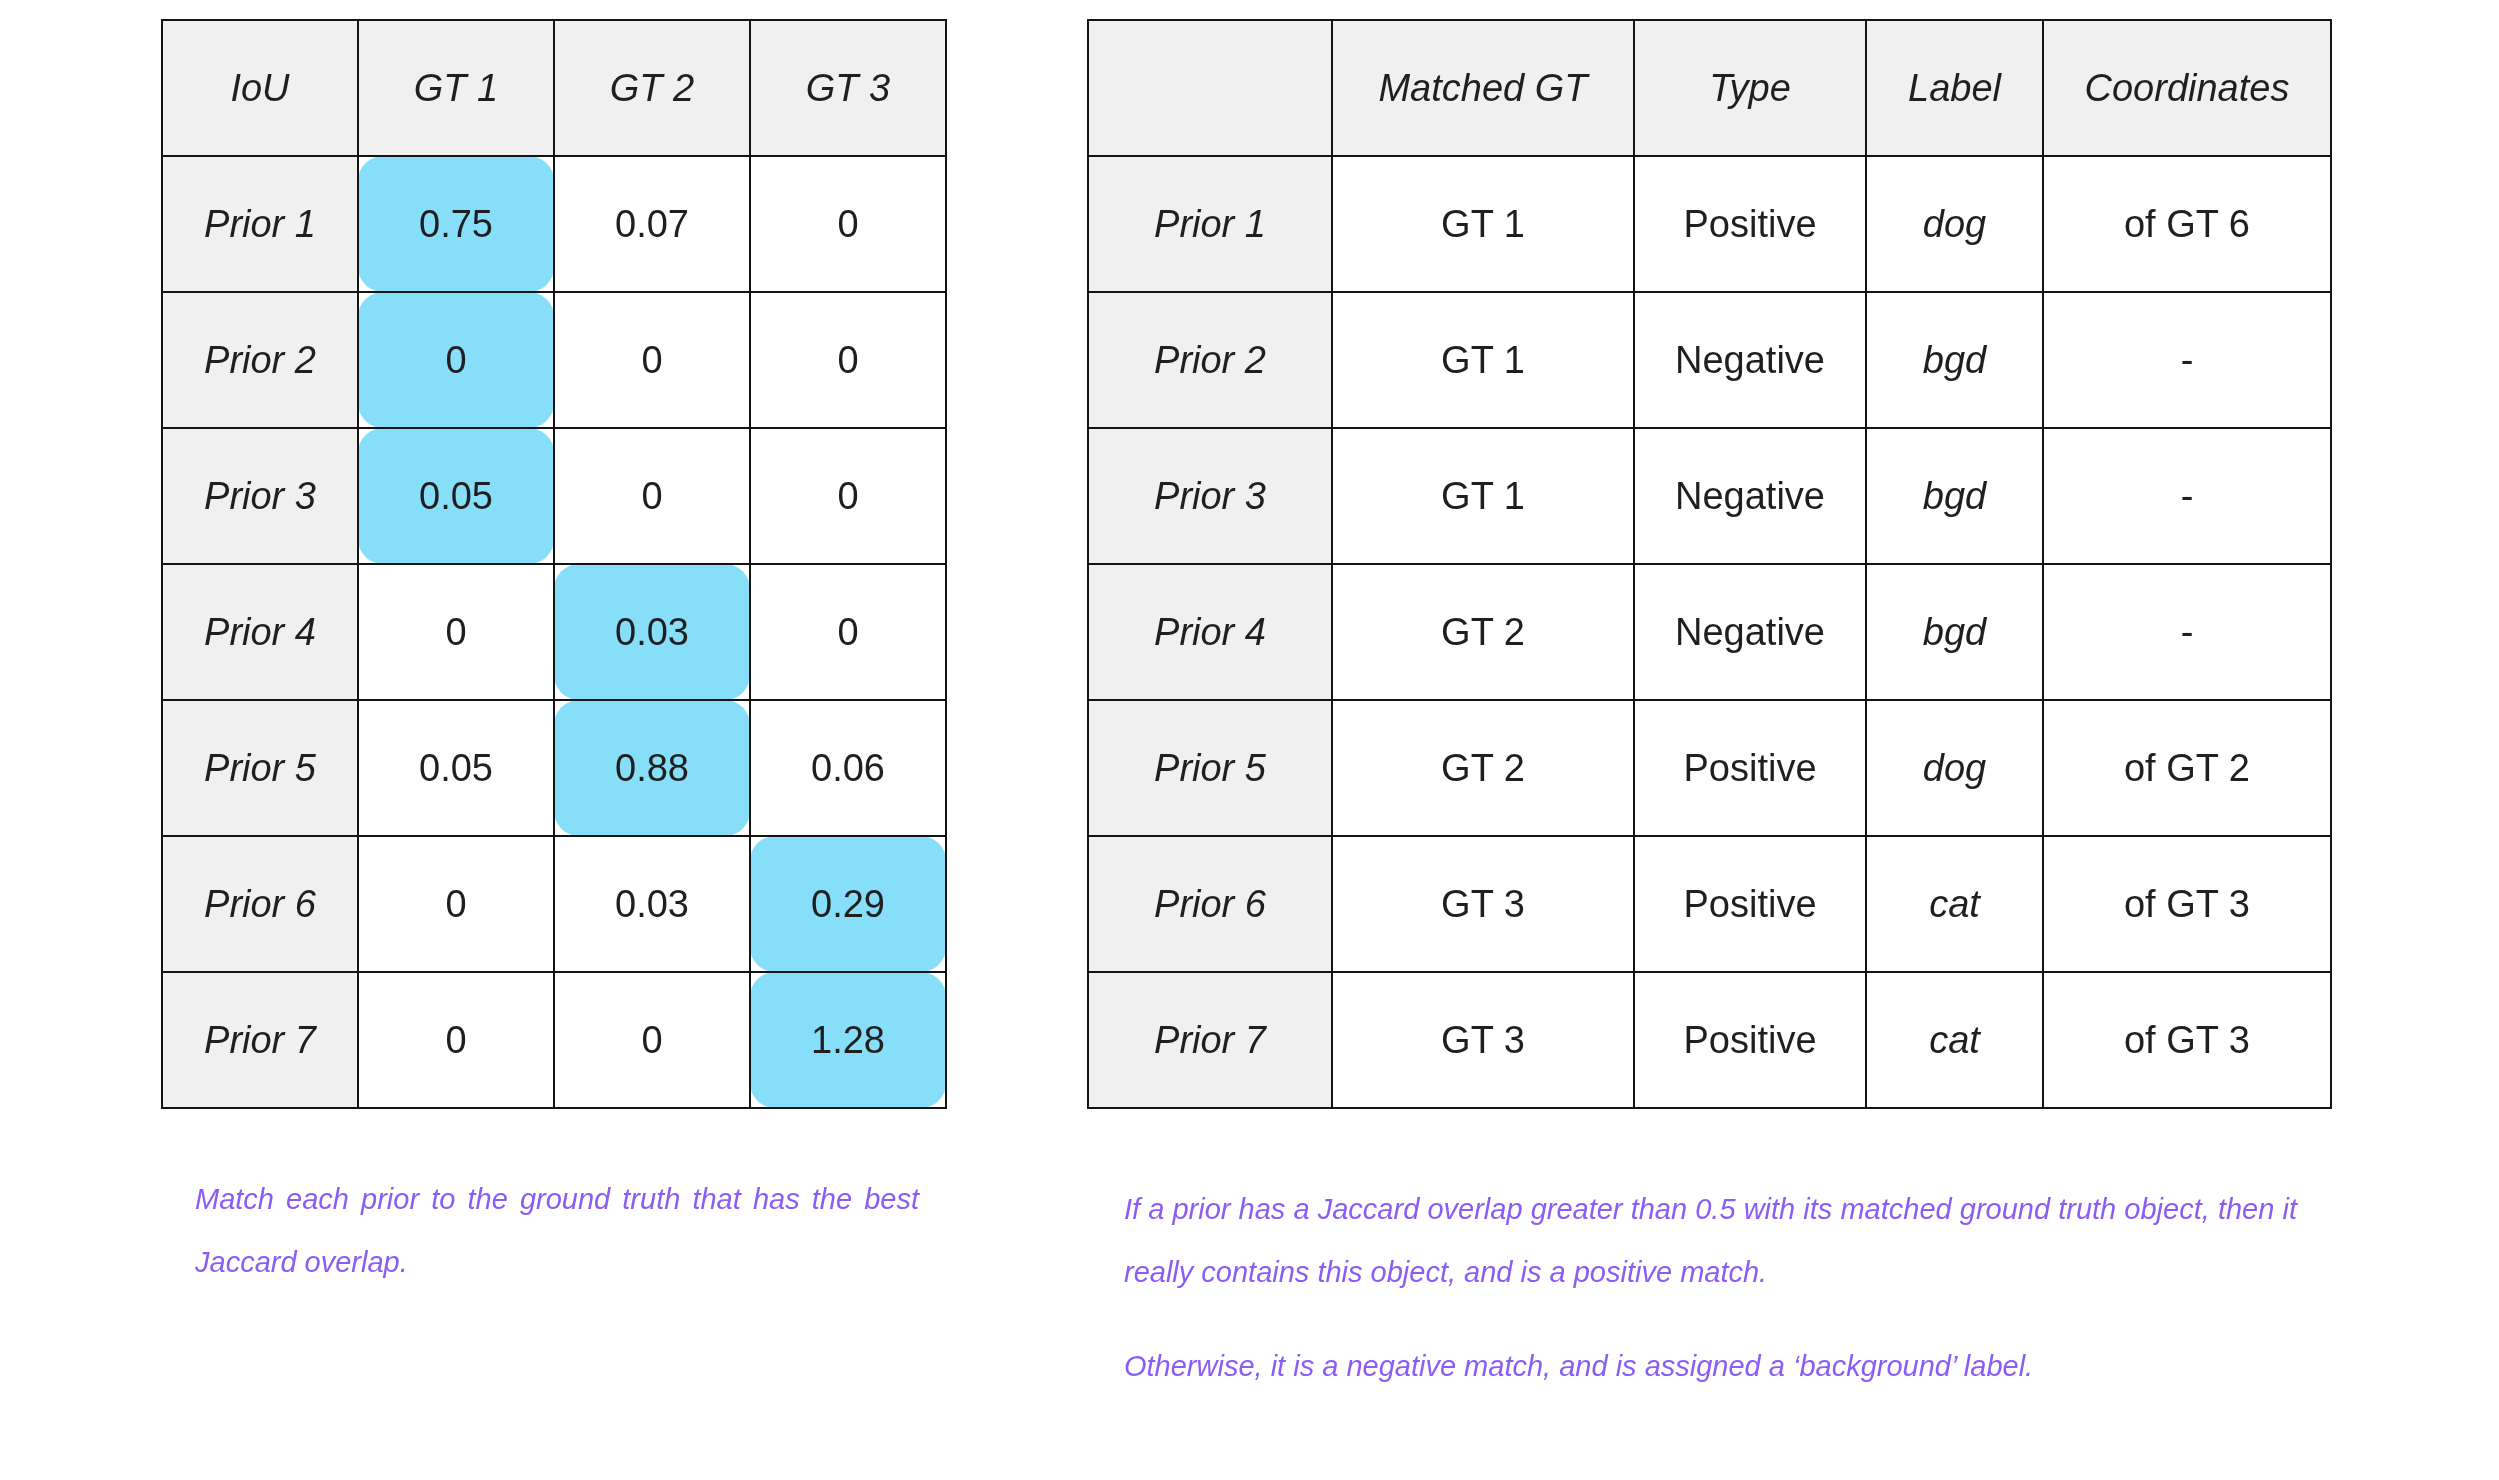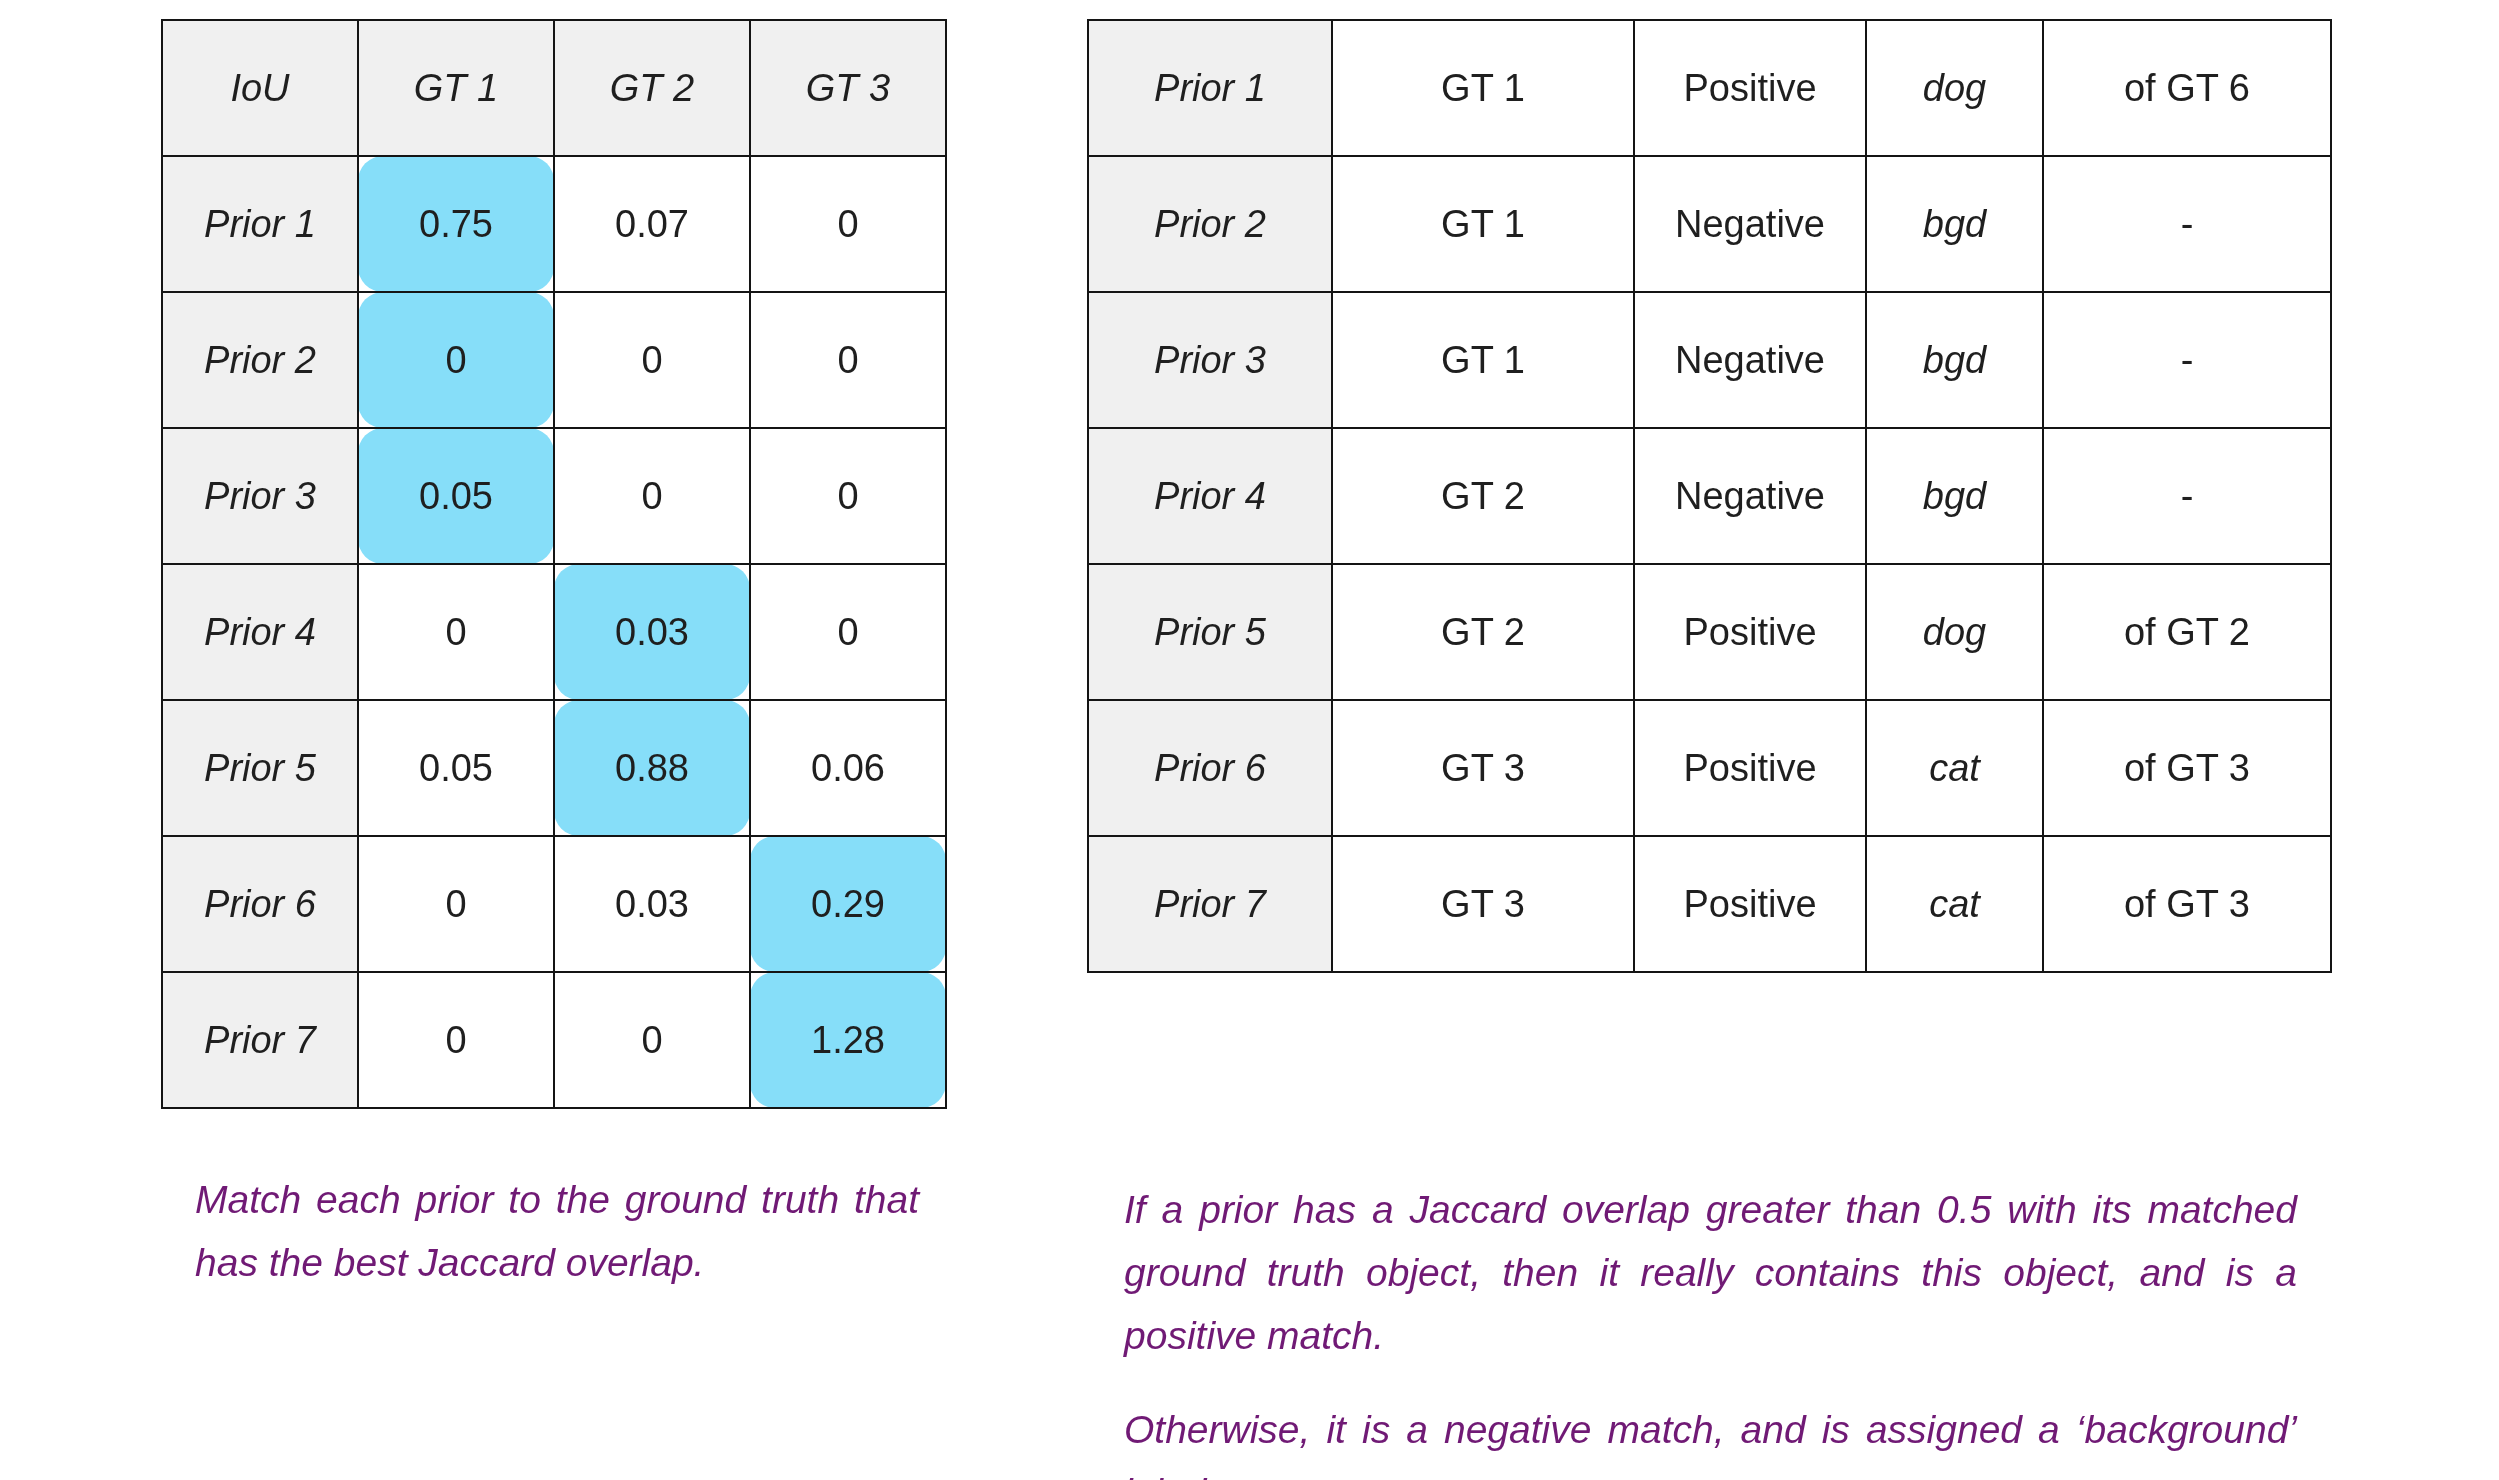--- a/index.html
+++ b/index.html
@@ -39,24 +39,24 @@
   #match-table { left: 1087px; top: 19px; width: 1243px; }
   .hdr {
     background: #f0f0f0 !important;
     font-style: italic;
   }
   .it { font-style: italic; }
   .hl { background: #86def9 !important; border-radius: 25px; }
   .caption {
     position: absolute;
     font-style: italic;
-    font-size: 39px;
+    font-size: 29px;
     line-height: 63px;
     text-align: justify;
-    color: #701a75;
+    color: #8b5cf6;
   }
   #iou-caption { left: 195px; top: 1168px; width: 724px; }
   #match-caption { left: 1112px; top: 1166px; width: 1197px; }
   #match-caption p { margin: 12px; }
   #match-caption p + p { margin-top: 31px; }
 </style>
 </head>
 <body>
 
 <div class="canvas">
@@ -122,20 +122,27 @@
 
   <table class="tbl" id="match-table">
     <colgroup>
       <col style="width:244px">
         <col style="width:302px">
         <col style="width:232px">
         <col style="width:177px">
         <col style="width:288px">
     </colgroup>
     <tbody>
+        <tr>
+      <td class="hdr"></td>
+      <td class="hdr">Matched GT</td>
+      <td class="hdr">Type</td>
+      <td class="hdr">Label</td>
+      <td class="hdr">Coordinates</td>
+    </tr>
     <tr>
       <td class="hdr">Prior 1</td>
       <td>GT 1</td>
       <td>Positive</td>
       <td class="it">dog</td>
       <td>of GT 6</td>
     </tr>
     <tr>
       <td class="hdr">Prior 2</td>
       <td>GT 1</td>

